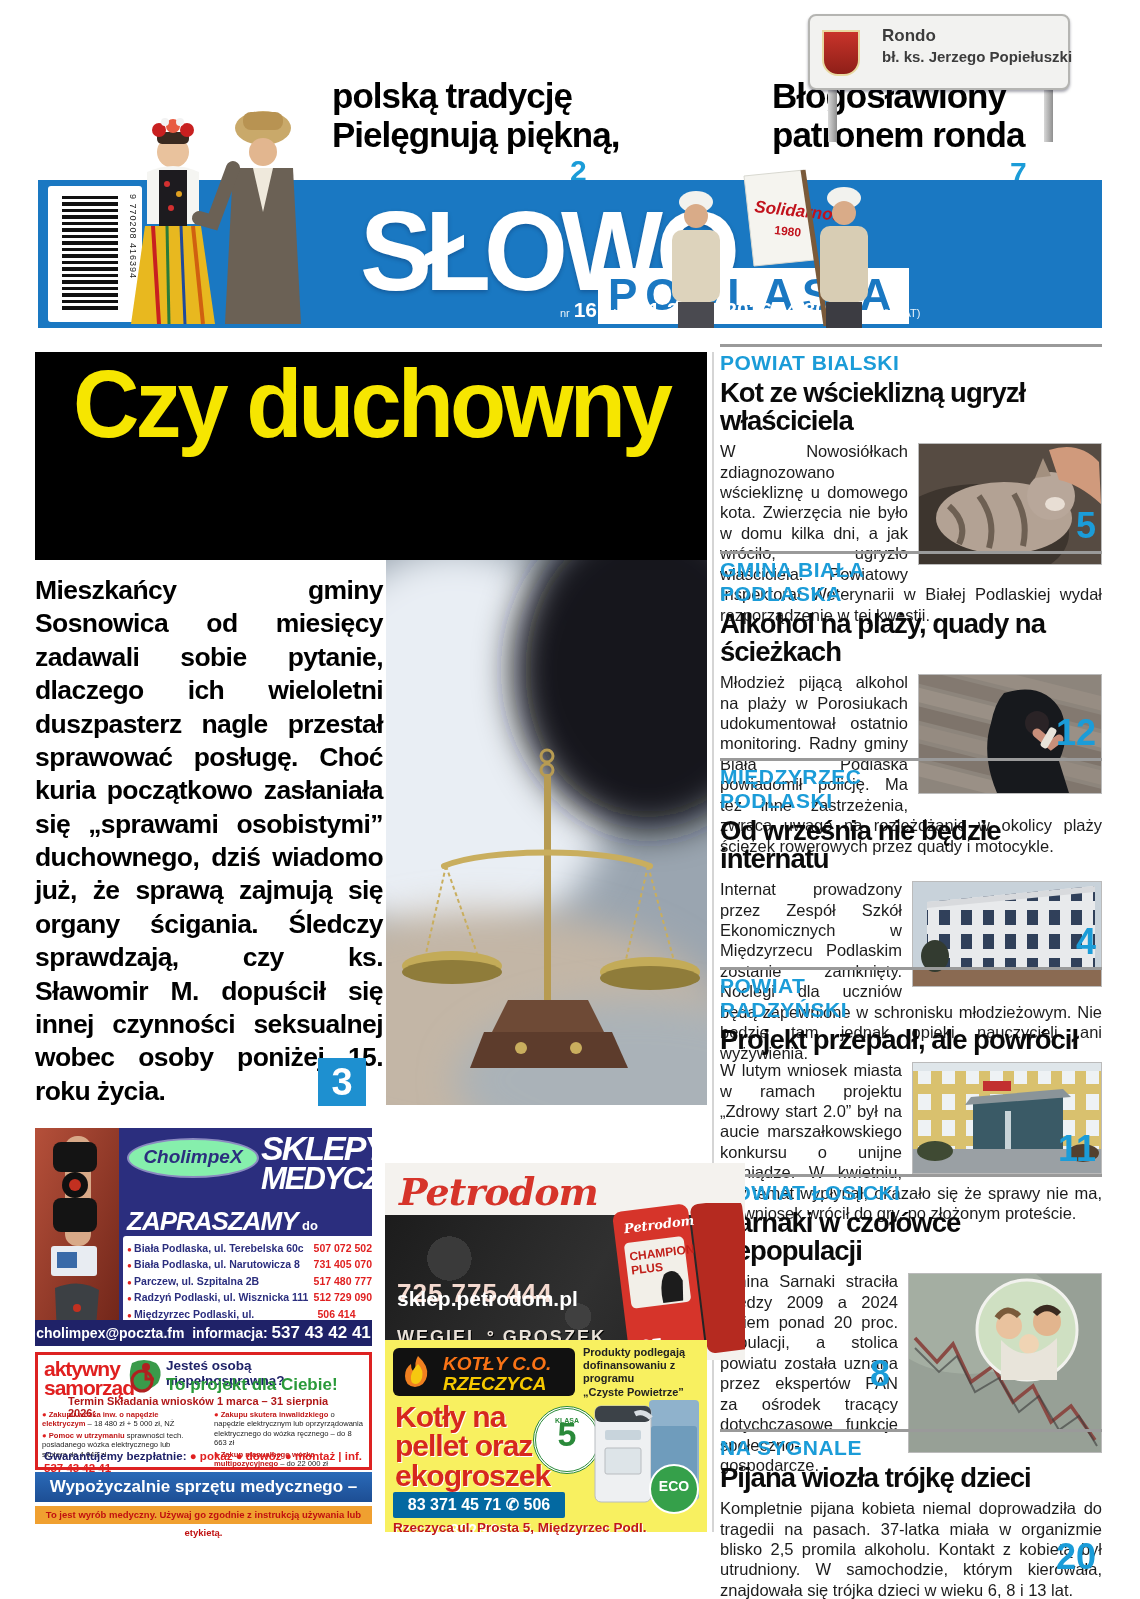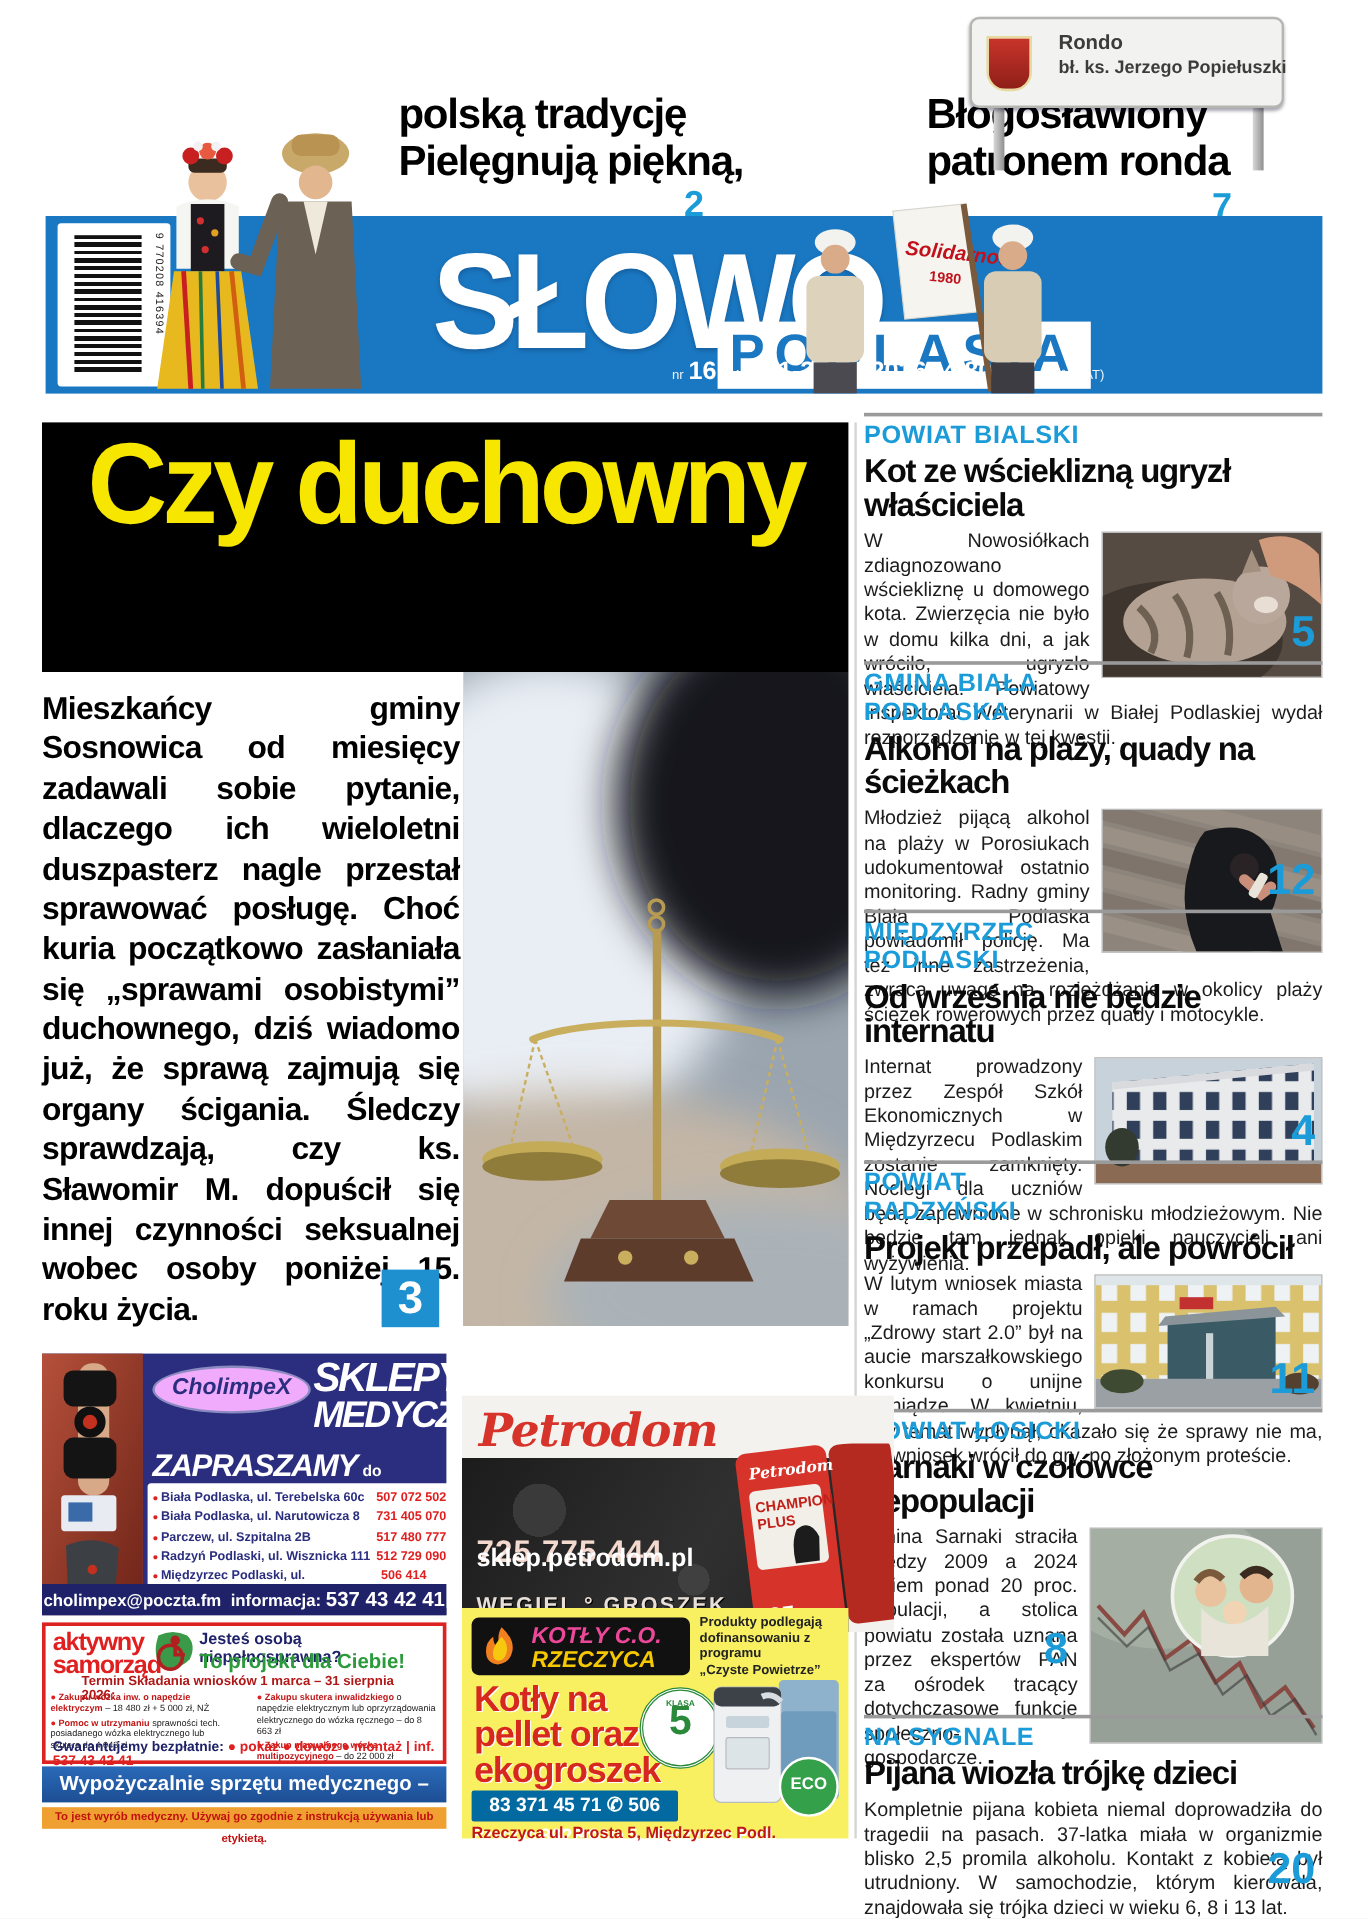--- a/index.html
+++ b/index.html
@@ -59,21 +59,21 @@
   .b-body{font-size:16.5px;line-height:1.24;color:#1c1c1c;text-align:justify;margin:0;}
   .b-photo{float:right;margin:2px 0 4px 10px;border:1px solid #bbb;background:#ddd;}
   .b-page{position:absolute;right:6px;bottom:4px;color:var(--cyan);font-weight:bold;font-size:36px;}
   .b1{height:200px;} .b2{height:200px;} .b3{height:202px;} .b4{height:200px;} .b5{height:248px;} .b6{height:170px;border-top:3px solid #9a9a9a;}
   .b5 .b-page{right:auto;left:150px;bottom:34px;}
   .b6 .b-page{bottom:28px;}
 
   
   .ad-chol{position:absolute;left:35px;top:1128px;width:337px;height:218px;background:var(--navy);}
   .chol-img{position:absolute;left:0;top:0;width:84px;height:218px;}
-  .chol-logo{position:absolute;left:92px;top:10px;width:128px;height:36px;background:#f0abfc;border:2px solid #8a8ac0;
+  .chol-logo{position:absolute;left:92px;top:10px;width:128px;height:36px;background:#86efac;border:2px solid #8a8ac0;
     border-radius:50%;text-align:center;line-height:34px;color:var(--navy);font-weight:bold;font-size:19px;font-style:italic;}
   .chol-title{position:absolute;left:226px;top:4px;width:110px;text-align:center;color:#fff;font-weight:bold;
     font-style:italic;font-size:34px;line-height:.95;letter-spacing:-2px;}
   .chol-title .l2{font-size:31px;display:block;}
   .chol-invite{position:absolute;left:92px;top:78px;width:240px;color:#fff;}
   .chol-invite b{font-size:26px;font-style:italic;letter-spacing:-1px;}
   .chol-invite span{font-size:13px;font-weight:bold;}
   .chol-list{position:absolute;left:88px;top:108px;width:245px;background:#fff;border-radius:3px;padding:4px 4px 2px;}
   .chol-row{display:flex;justify-content:space-between;font-size:10.5px;font-weight:bold;color:var(--navy);line-height:1.55;}
   .chol-row .ph{color:#e02020;}
@@ -110,21 +110,21 @@
                linear-gradient(120deg,#1c1c1c,#303030 60%,#222);}
   .pet-phone{position:absolute;left:12px;top:88px;color:#f4d9cf;font-weight:bold;font-size:26px;letter-spacing:1px;margin-top:27px;}
   .pet-web{position:absolute;left:12px;top:124px;color:#fff;font-weight:bold;font-size:21px;}
   .pet-prod{position:absolute;left:12px;top:164px;color:#e8e0d8;font-weight:bold;font-size:18px;letter-spacing:2px;
     text-shadow:1px 1px 0 #000;}
   .pet-bag{position:absolute;right:-8px;top:40px;width:150px;height:160px;}
 
   .ad-kot{position:absolute;left:385px;top:1340px;width:322px;height:192px;background:#f8f060;}
   .kot-logo{position:absolute;left:8px;top:8px;width:182px;height:48px;background:#111;border-radius:6px;}
   .kot-flame{position:absolute;left:6px;top:6px;width:38px;height:36px;}
-  .kot-l1{position:absolute;left:50px;top:5px;color:#ec4899;font-weight:bold;font-size:19px;font-style:italic;}
+  .kot-l1{position:absolute;left:50px;top:5px;color:#f97316;font-weight:bold;font-size:19px;font-style:italic;}
   .kot-l2{position:absolute;left:50px;top:25px;color:#f6c800;font-weight:bold;font-size:19px;font-style:italic;}
   .kot-sub{position:absolute;left:198px;top:6px;width:120px;font-size:11px;font-weight:bold;color:#222;line-height:1.2;}
   .kot-title{position:absolute;left:10px;top:62px;color:#d6281e;font-weight:bold;font-size:30px;line-height:.98;
     letter-spacing:-1px;text-shadow:1px 1px 0 #fff;}
   .kot-badge{position:absolute;left:148px;top:66px;width:62px;height:62px;border:3px double #2a8a3a;border-radius:50%;
     background:#fff;text-align:center;}
   .kot-badge .n{color:#2a8a3a;font-size:34px;font-weight:bold;line-height:50px;}
   .kot-badge .k{position:absolute;left:0;top:8px;width:100%;font-size:7px;color:#2a8a3a;font-weight:bold;}
   .kot-phones{position:absolute;left:8px;top:152px;width:172px;height:26px;background:#0369a1;color:#fff;
     font-weight:bold;font-size:16px;text-align:center;line-height:26px;border-radius:2px;}

